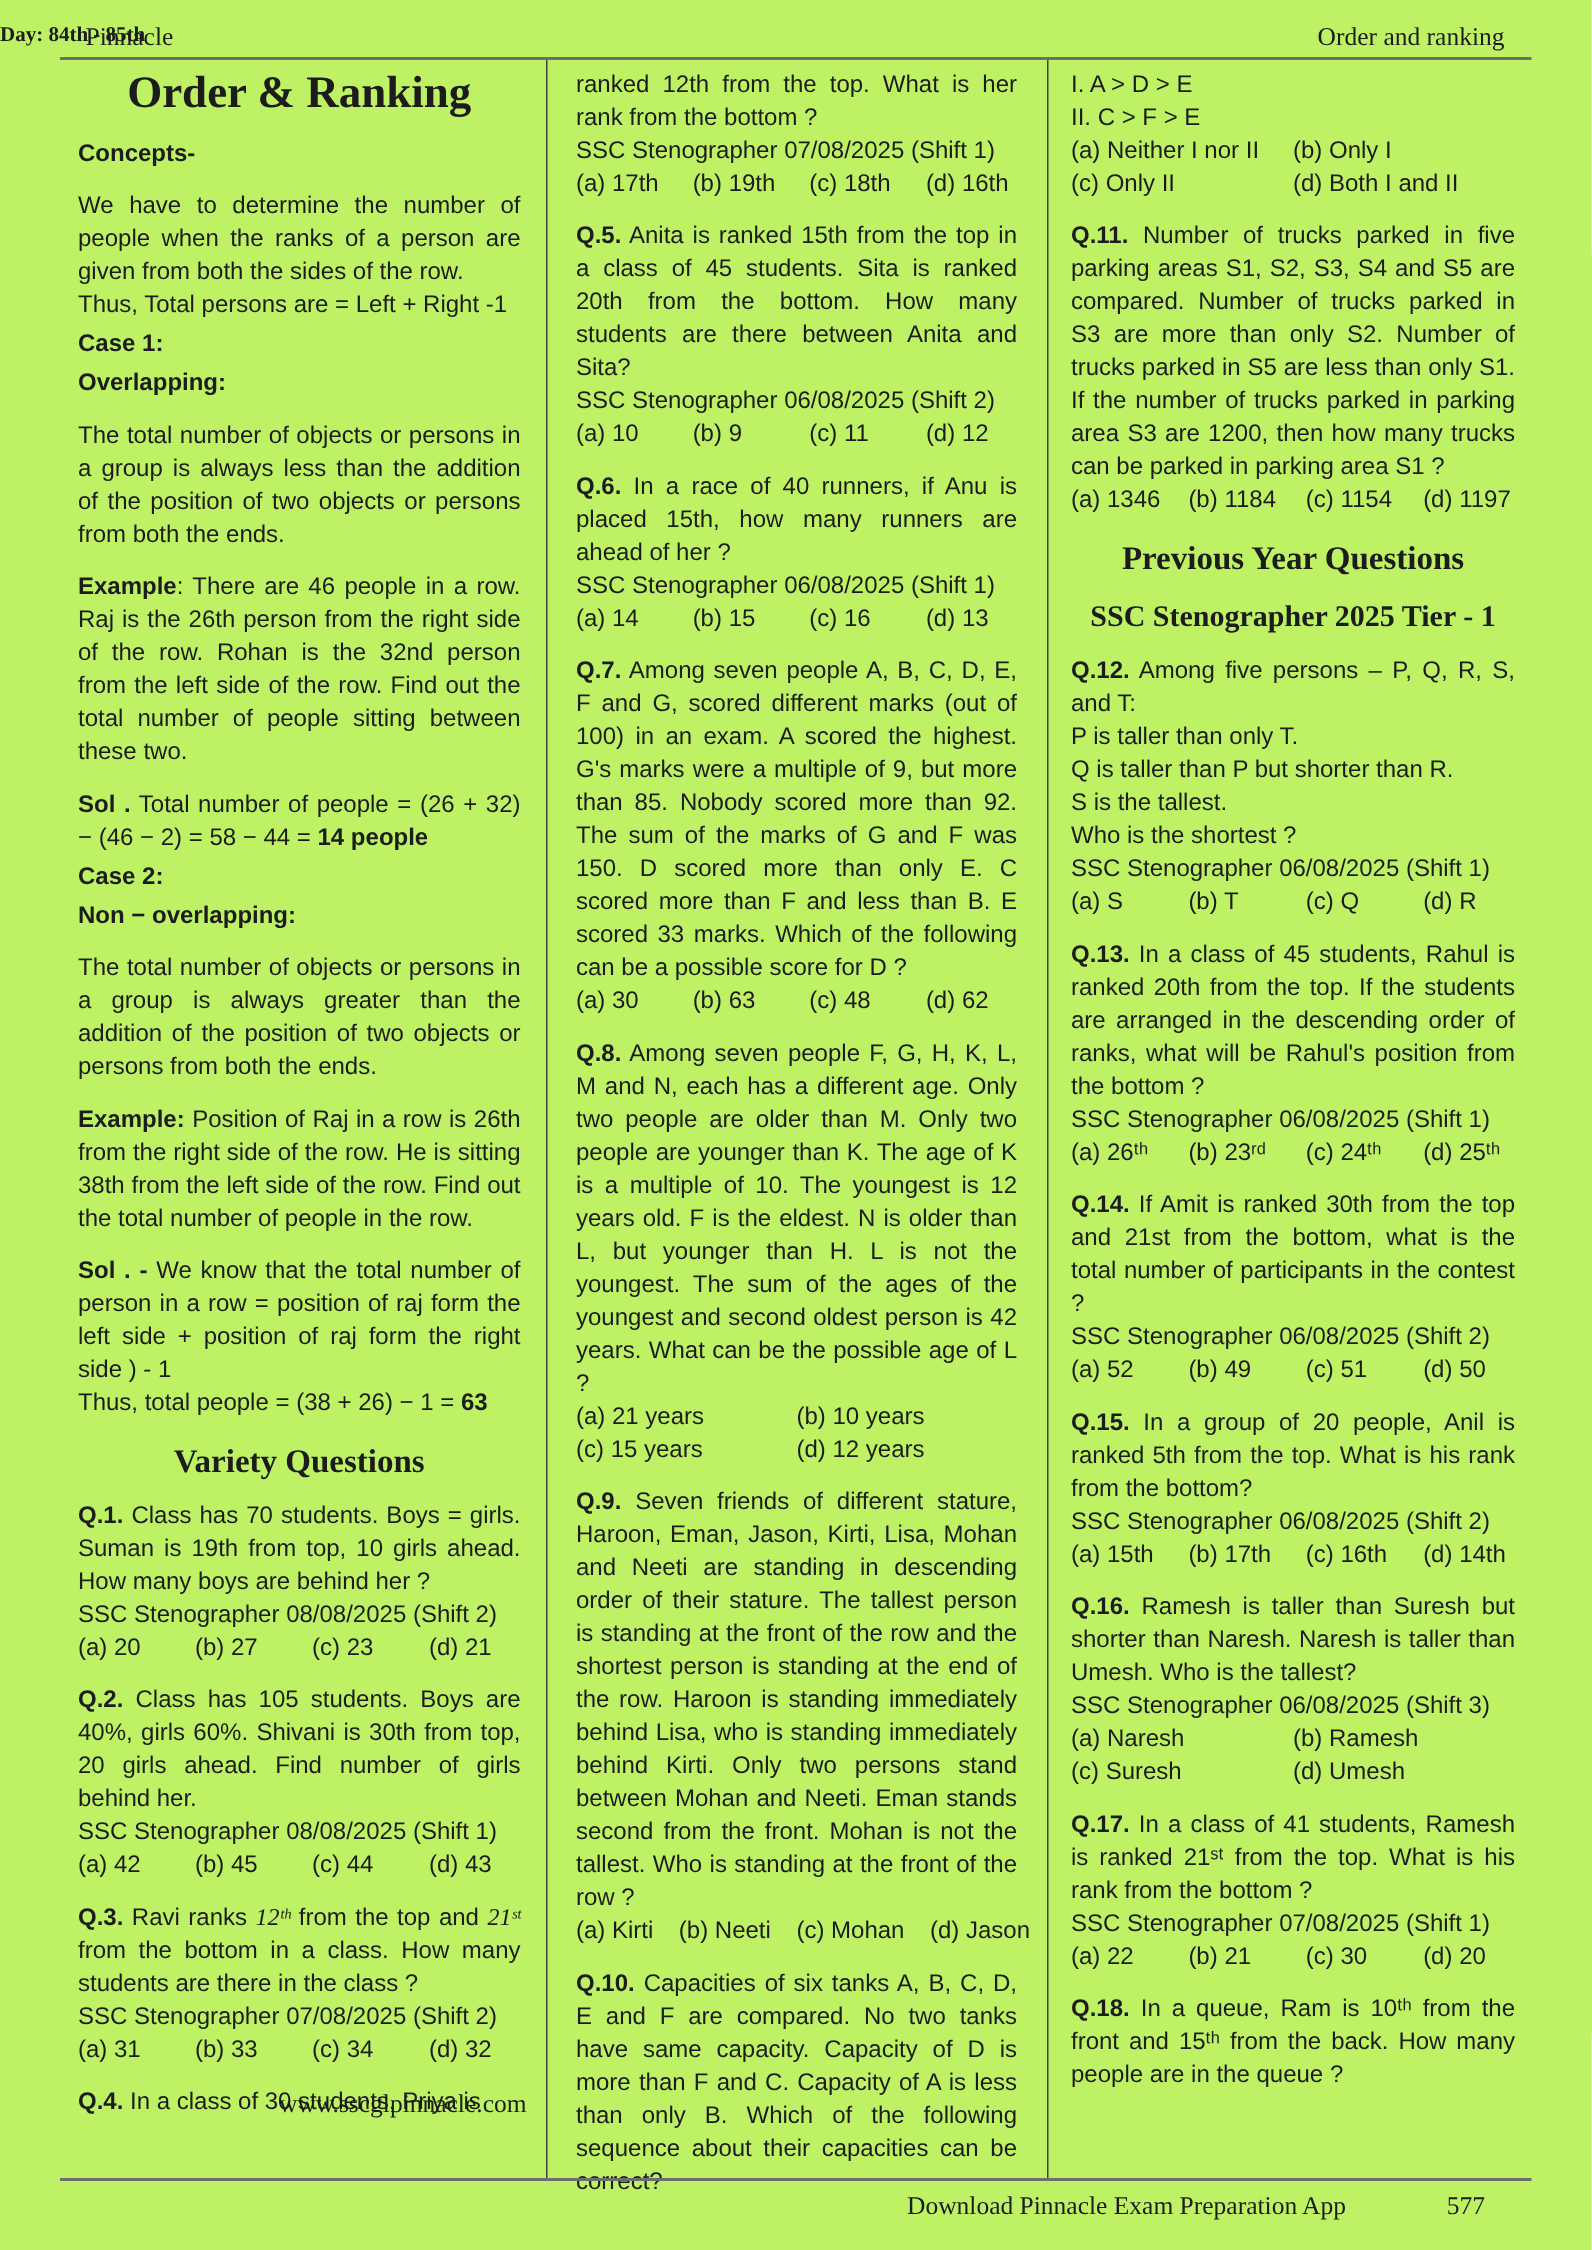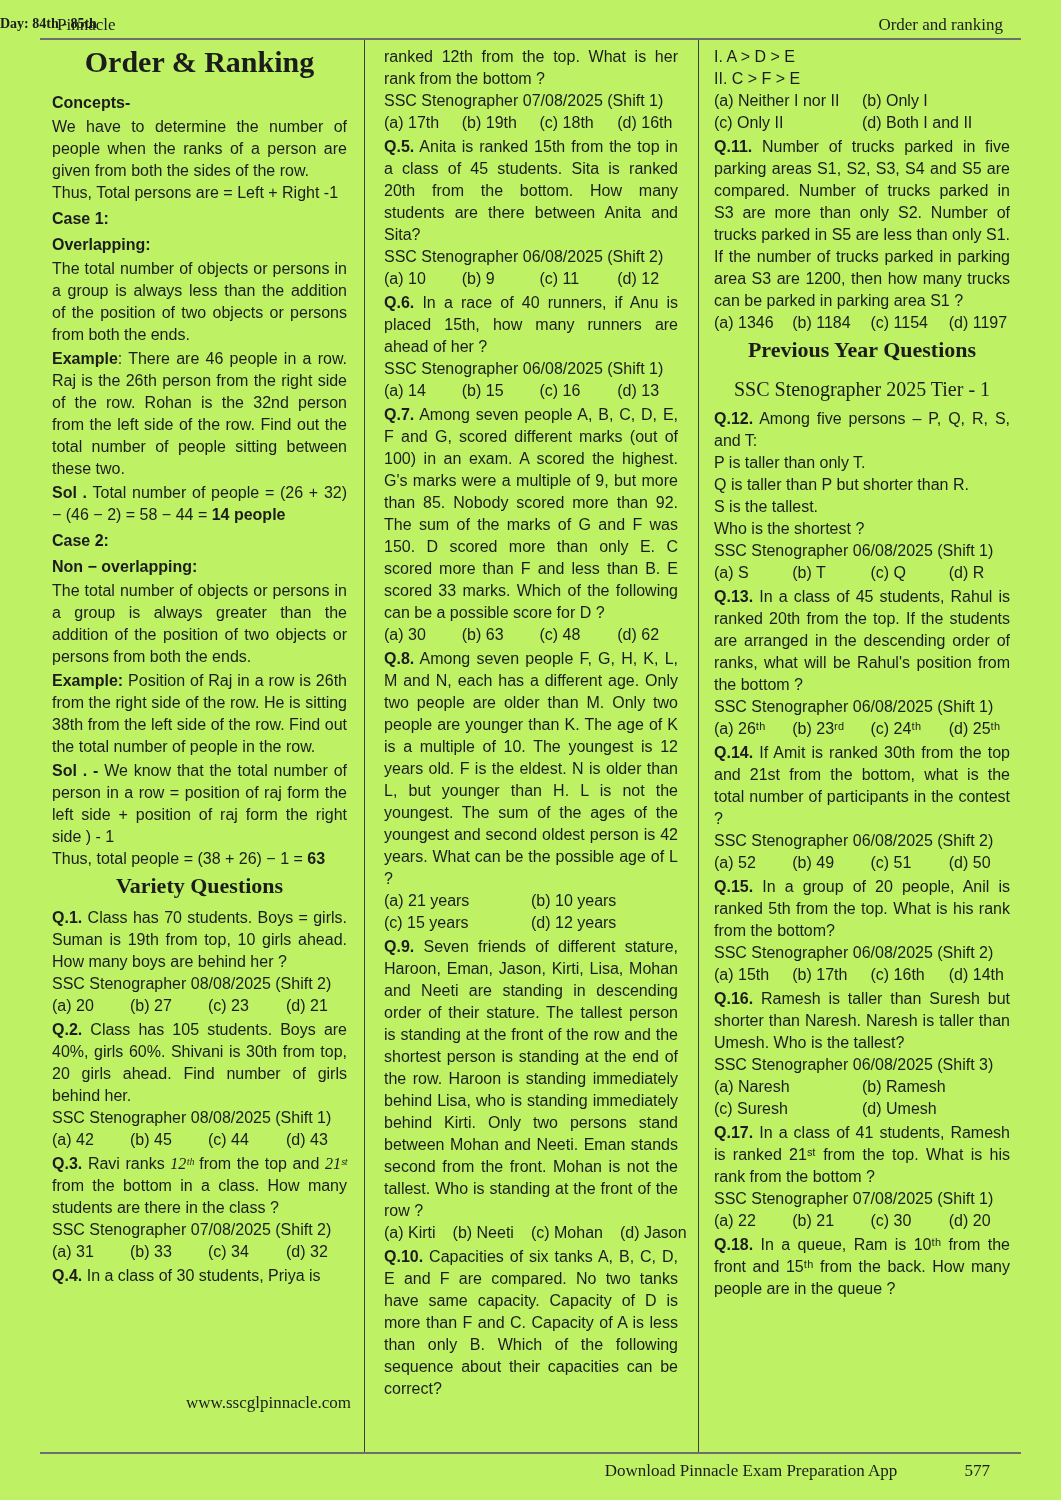--- a/index.html
+++ b/index.html
@@ -23,32 +23,32 @@
   .vline-2 { left:698px; }
   .ftr-site { top:1392px; left:176px; width:185px; text-align:center; }
   .ftr-app  { top:1460px; left:596px; width:310px; text-align:center; }
   .ftr-page { top:1460px; left:950px; width:40px; text-align:right; }
   
   .col { position:absolute; top:46px; }
   .col-1 { left:52px;  width:295px; }
   .col-2 { left:384px; width:294px; }
   .col-3 { left:714px; width:296px; }
   
-  .blk { margin-top:2px; }
+  .blk { margin-top:13px; }
   .blk:first-child { margin-top:0; }
   .title {
     font-family:"Liberation Serif", serif; font-weight:bold; font-size:30px;
     line-height:32px; text-align:center; margin-bottom:14px;
   }
   .heading {
     font-family:"Liberation Serif", serif; font-weight:bold; font-size:22px;
     line-height:27px; text-align:center; margin-bottom:8px;
   }
   .heading2 {
-    font-family:"Liberation Serif", serif; font-weight:normal; font-size:20px;
+    font-family:"Liberation Serif", serif; font-weight:bold; font-size:20px;
     line-height:25px; text-align:center; margin-top:14px; margin-bottom:6px;
   }
   .label { font-weight:bold; margin-top:4px; }
   .para .jtext { text-align:justify; }
   .para .line  { text-align:left; }
   .b { font-weight:bold; }
   .mathit { font-family:"Liberation Serif", serif; font-style:italic; }
   .opts { display:grid; }
   .opts.grid4 { grid-template-columns:repeat(4, 1fr);gap:17px; }
   .opts.grid2 { grid-template-columns:repeat(2, 1fr); }

